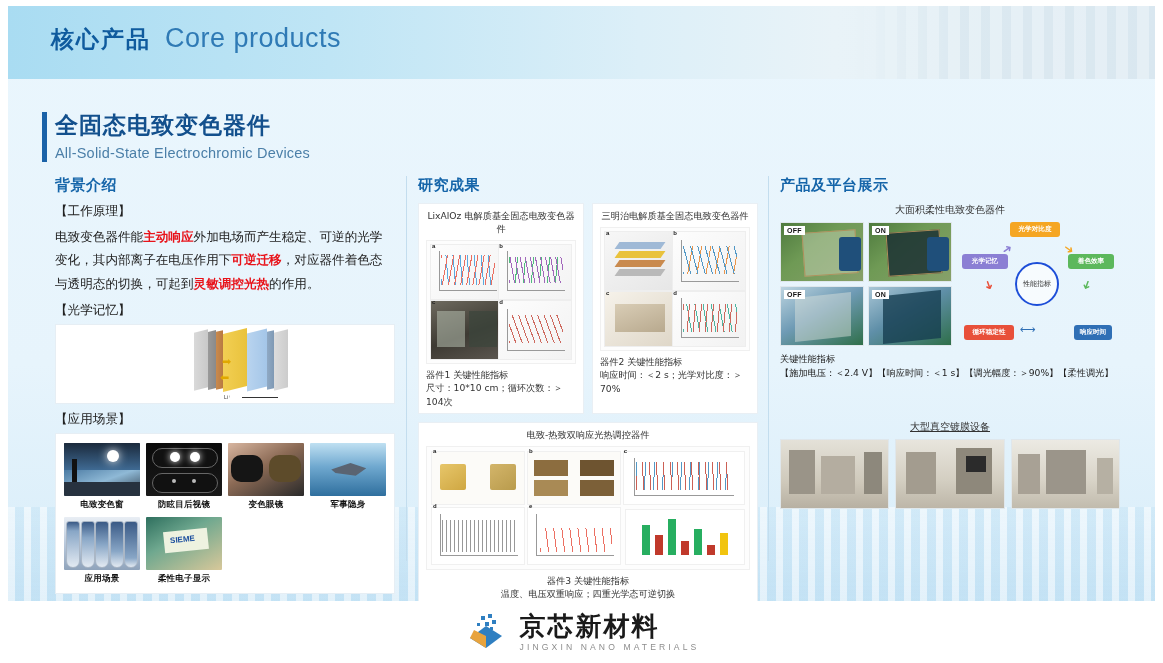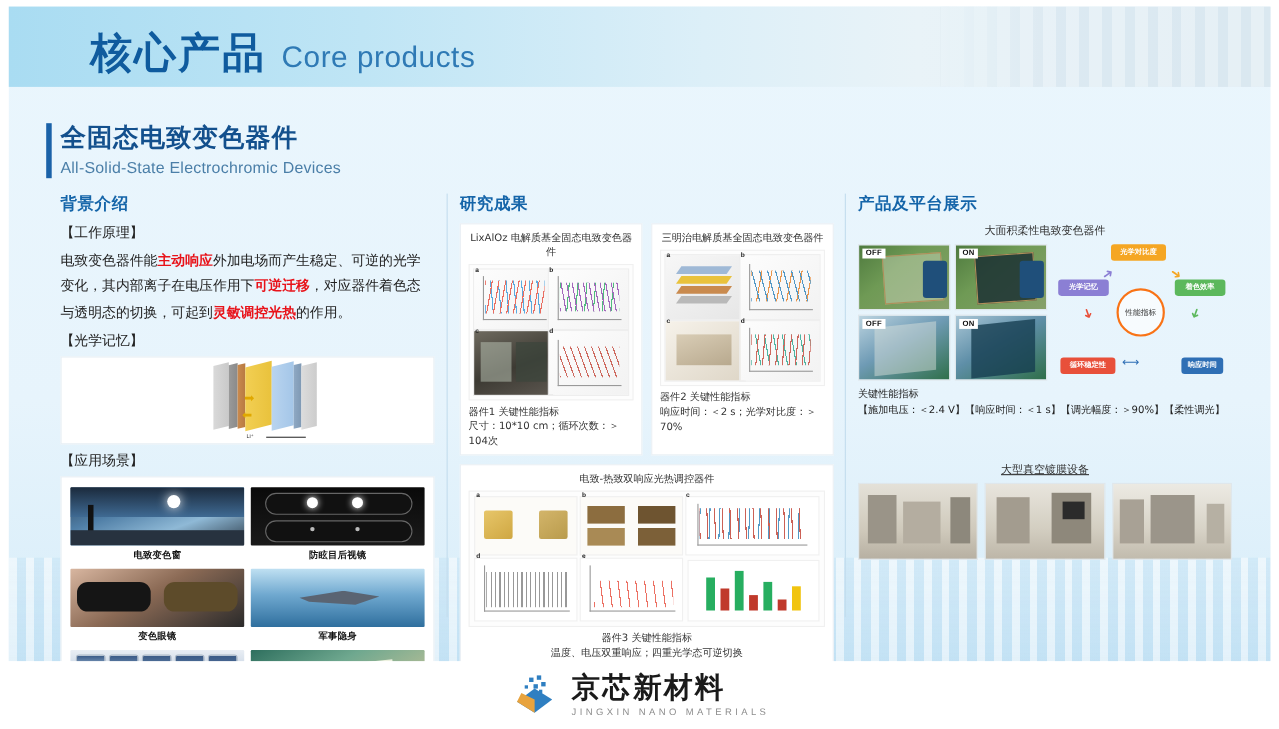--- a/index.html
+++ b/index.html
@@ -19,22 +19,22 @@
 
   
   .hdr{position:absolute;left:8px;top:6px;width:1147px;height:73px;
        background:linear-gradient(90deg,#a9dcf2 0%,#bfe5f5 28%,#dceff8 55%,#e9f3f8 72%,#e3eef5 100%);
        overflow:hidden;z-index:3;}
   .hdr .city{position:absolute;right:0;top:0;width:300px;height:73px;opacity:.45;
        background:
          linear-gradient(90deg,rgba(233,243,248,1) 0%,rgba(233,243,248,0) 35%),
          repeating-linear-gradient(90deg,#cfe0ea 0 9px,#e8f1f6 9px 21px);}
   .hdr-title{position:absolute;left:43px;top:17px;display:flex;align-items:baseline;gap:14px;z-index:4;}
-  .hdr-cn{font-size:38px;font-weight:bold;color:#0f5b9e;letter-spacing:2px;
-          font-family:Liberation Serif, serif;margin-left:31px;}
+  .hdr-cn{font-size:23px;font-weight:bold;color:#0f5b9e;letter-spacing:2px;
+          font-family:Liberation Serif, serif;}
   .hdr-en{font-size:27px;color:#2f7ab5;font-weight:300;letter-spacing:.5px;}
 
   
   .sec{position:absolute;left:55px;top:110px;z-index:4;}
   .sec .bar{position:absolute;left:-13px;top:2px;width:5px;height:50px;background:#1a62a8;}
   .sec-cn{font-size:23px;font-weight:bold;color:#13508d;letter-spacing:1px;
           font-family:"DejaVu Sans","Liberation Sans",sans-serif;}
   .sec-en{font-size:14.5px;color:#4b7fa8;margin-top:4px;font-weight:300;letter-spacing:.2px;}
   .sec-line{position:absolute;left:287px;top:56px;width:760px;height:2px;background:#1a62a8;}
   .sec-line:before{content:"";position:absolute;left:-9px;top:-2.5px;width:7px;height:7px;background:#1a62a8;}
@@ -57,21 +57,21 @@
 
   .whitebox{background:#fff;border:1px solid #e6eef4;}
 
   
   .struct{position:relative;height:78px;margin-top:3px;}
   .stack{position:absolute;left:138px;top:6px;width:120px;height:66px;}
   .lay{position:absolute;top:0;height:58px;transform:skewY(-14deg);}
 
   
   .apps{margin-top:4px;padding:9px 8px 6px 8px;}
-  .grid3{display:grid;grid-template-columns:1fr 1fr;gap:4px 6px;}
+  .grid3{display:grid;grid-template-columns:1fr 1fr 1fr 1fr;gap:4px 6px;}
   .cell{display:flex;flex-direction:column;align-items:center;}
   .thumb{width:100%;height:53px;border-radius:1px;position:relative;overflow:hidden;}
   .cap{font-size:8.5px;font-weight:bold;color:#111;margin:3px 0 2px;letter-spacing:.2px;
        font-family:"DejaVu Sans","Liberation Sans",sans-serif;}
 
   
   .rcard{background:#fff;border:1px solid #e9eff4;padding:6px 7px 5px;}
   .rtitle{font-size:9.2px;color:#333;text-align:center;margin-bottom:4px;
           font-family:"DejaVu Sans","Liberation Sans",sans-serif;}
   .rcap{font-size:9.2px;color:#333;line-height:1.45;margin-top:4px;
@@ -83,21 +83,21 @@
         font-family:"DejaVu Sans","Liberation Sans",sans-serif;}
   .photo{position:relative;overflow:hidden;border:1px solid #dfe7ec;}
   .onoff{position:absolute;left:3px;top:3px;background:#fff;color:#111;font-size:7px;
          font-weight:bold;padding:1px 3px;letter-spacing:.3px;}
   .kpi{font-size:9.2px;color:#222;line-height:1.5;margin-top:6px;
        font-family:"DejaVu Sans","Liberation Sans",sans-serif;}
 
   .chip{position:absolute;border-radius:3px;color:#fff;font-size:6.6px;font-weight:bold;
         display:flex;align-items:center;justify-content:center;text-align:left;line-height:1.15;
         font-family:"DejaVu Sans","Liberation Sans",sans-serif;}
-  .ring{position:absolute;border:2px solid #f97316;border-radius:50%;
+  .ring{position:absolute;border:2px solid #1d4ed8;border-radius:50%;
         display:flex;align-items:center;justify-content:center;text-align:center;
         font-size:7px;color:#333;background:rgba(255,255,255,.65);line-height:1.2;
         font-family:"DejaVu Sans","Liberation Sans",sans-serif;}
 
   
   .footer{position:absolute;left:0;bottom:0;width:1163px;height:62px;background:#fff;z-index:6;
           display:flex;align-items:center;justify-content:center;gap:11px;}
   .logo-mark{width:45px;height:40px;position:relative;}
   .logo-cn{font-size:26px;font-weight:bold;color:#1a1a1a;letter-spacing:2px;line-height:1;
            font-family:"DejaVu Sans","Liberation Sans",sans-serif;}

